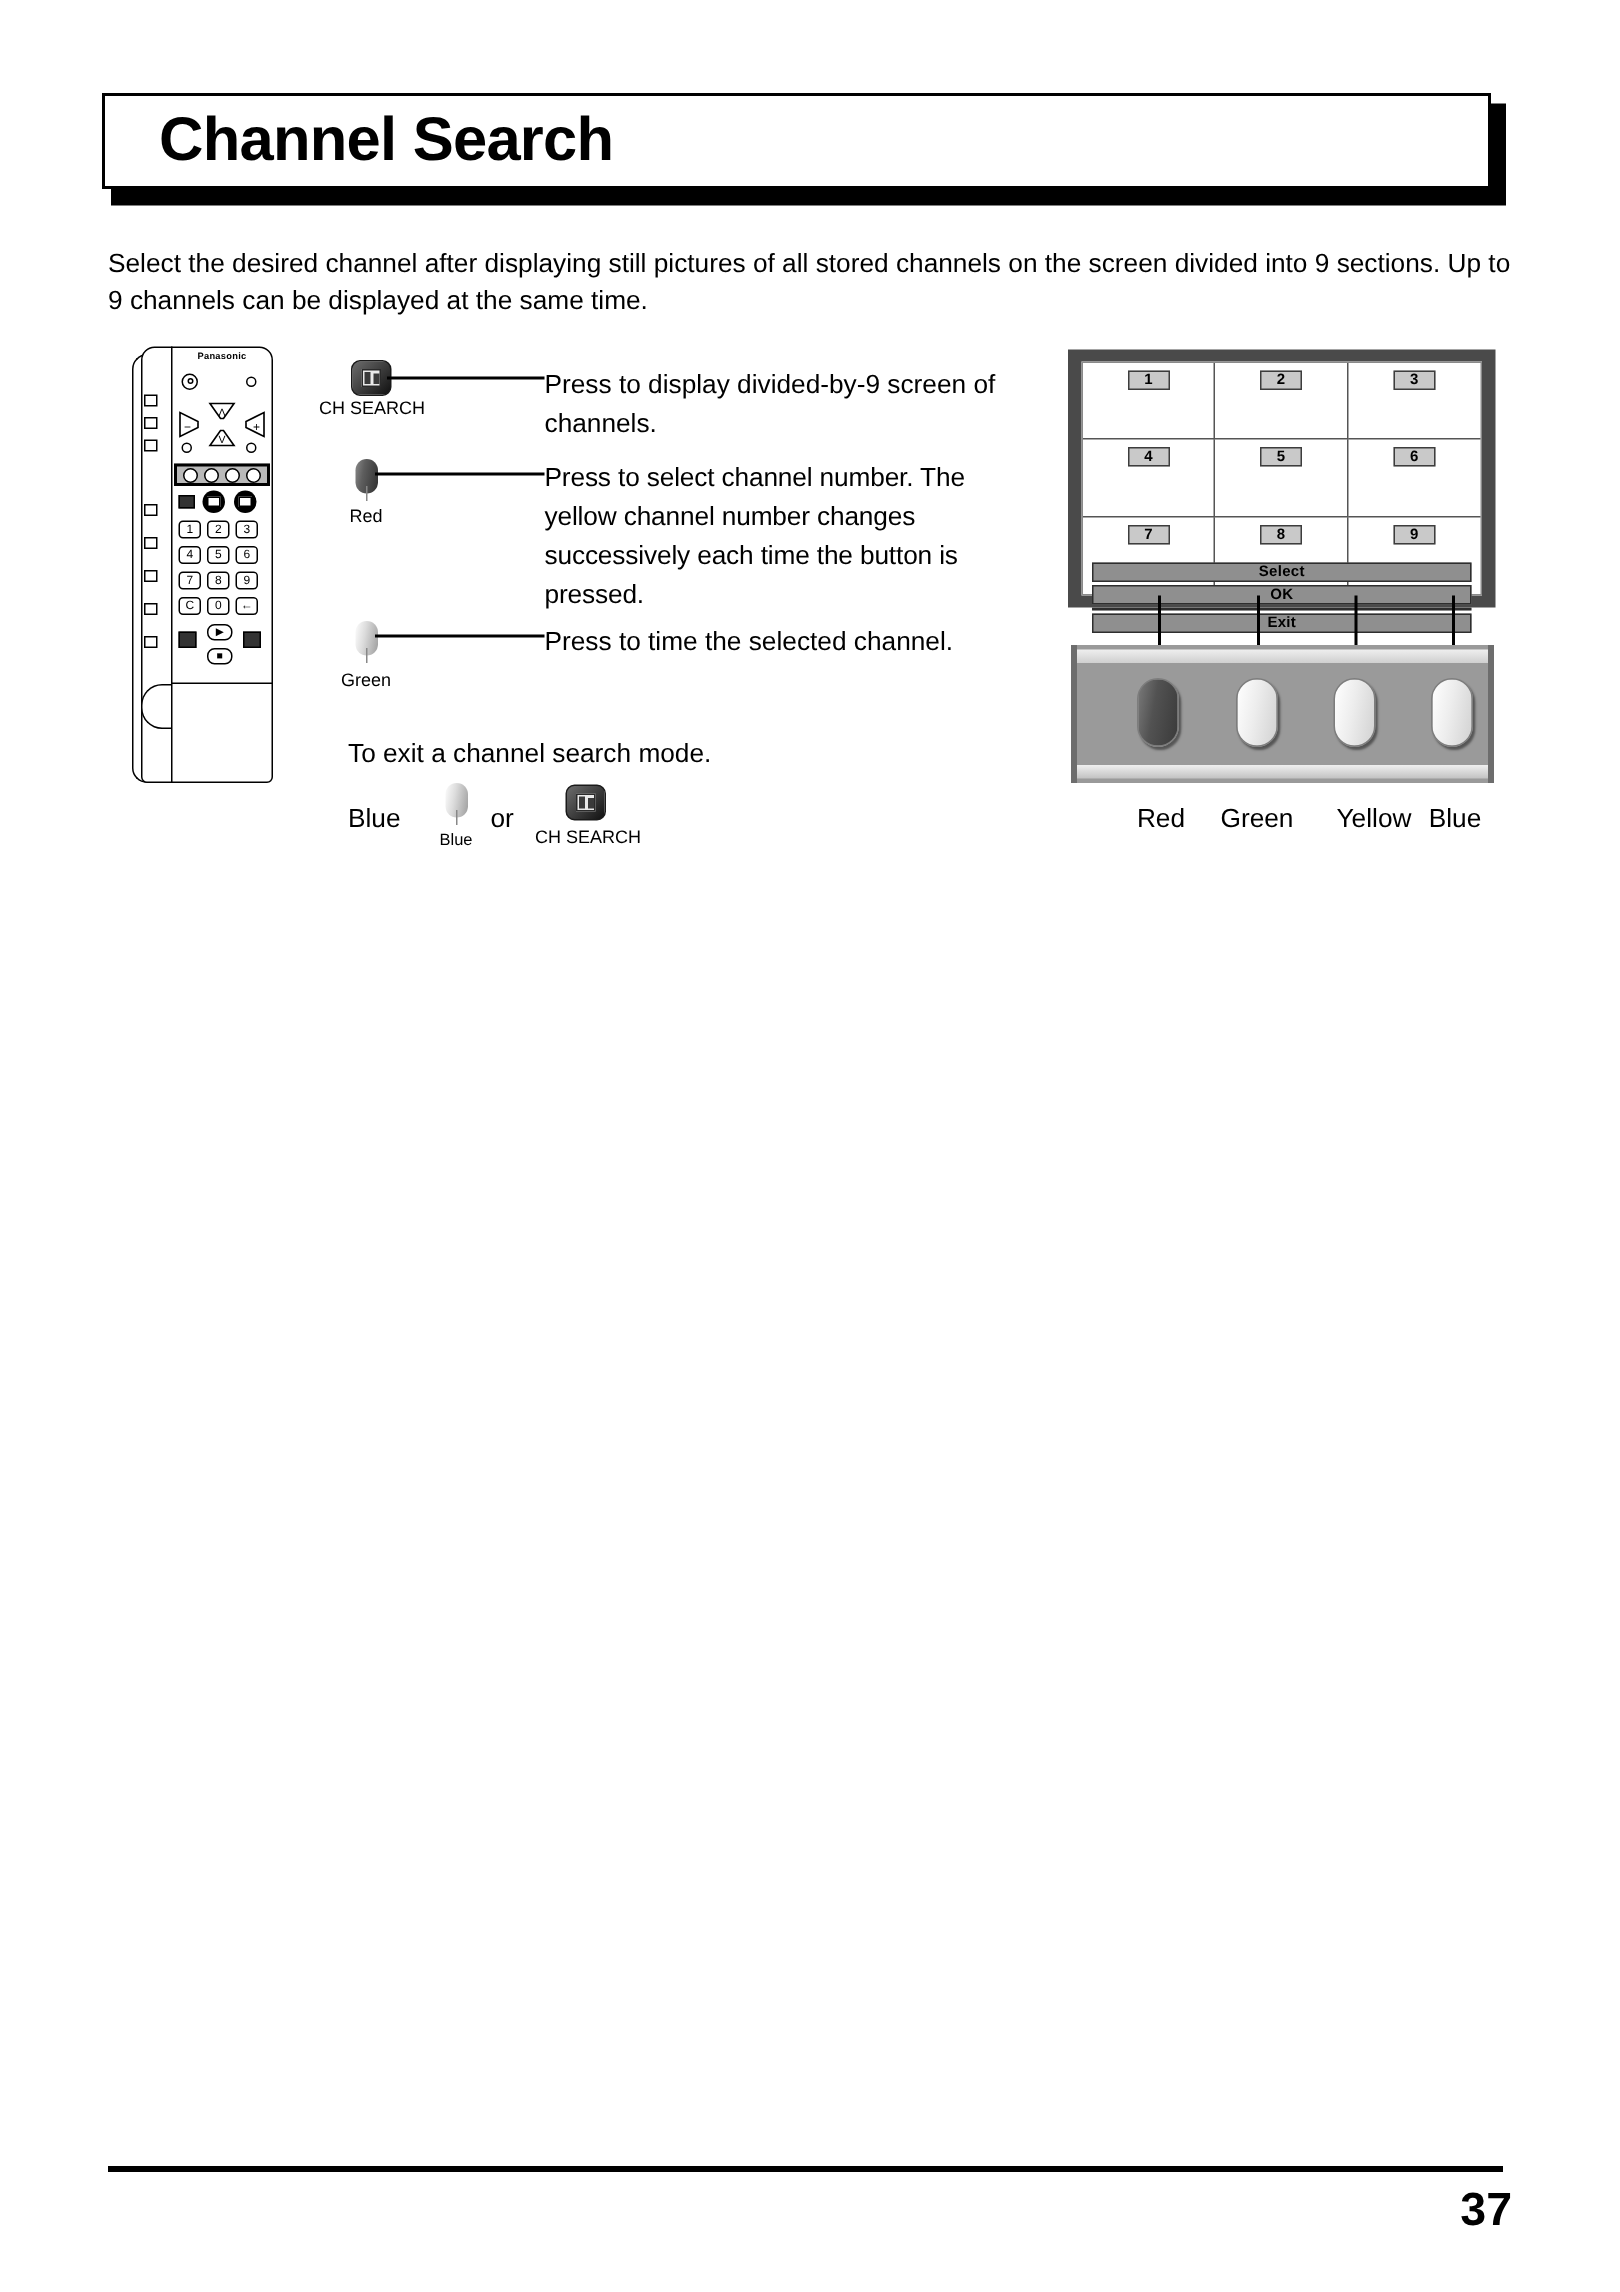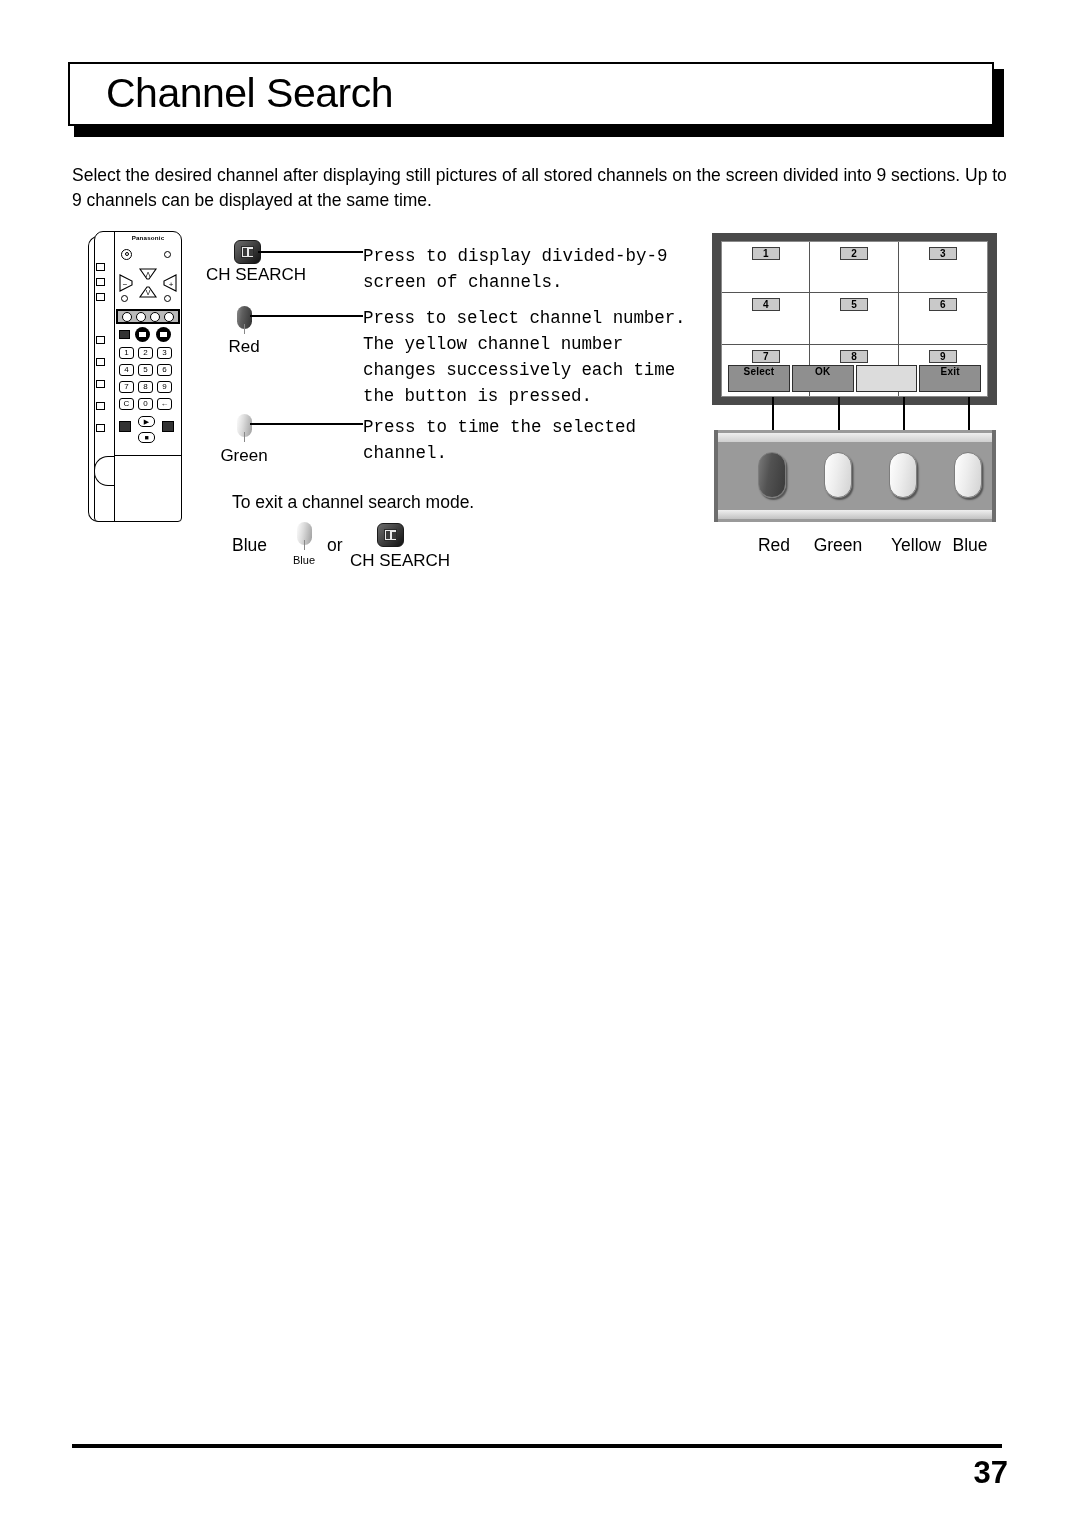--- a/index.html
+++ b/index.html
@@ -41,21 +41,21 @@
     background: #ffffff;
     border: 2px solid #000000;
     box-sizing: border-box;
   }
   .title-text {
     position: absolute;
     left: 36px;
     top: 50%;
     transform: translateY(-52%);
     font-size: 41px;
-    font-weight: normal;
+    font-weight: bold;
     letter-spacing: -0.5px;
     white-space: nowrap;
   }
 
   
   .intro {
     position: absolute;
     left: 72px;
     top: 163px;
     width: 945px;
@@ -257,34 +257,33 @@
     left: 6.5px; top: 18px;
     width: 1.6px; height: 10px;
     background: #888;
   }
   .cap.red   { background: linear-gradient(100deg,#8a8a8a 0%,#5e5e5e 35%,#303030 100%); }
   .cap.green { background: linear-gradient(100deg,#fdfdfd 0%,#dcdcdc 40%,#9d9d9d 100%); }
   .cap.blue  { background: linear-gradient(100deg,#fdfdfd 0%,#dcdcdc 40%,#9d9d9d 100%); }
 
   .callout-label {
     position: absolute;
-    font-size: 17px;
+    font-size: 12px;
     text-align: center;
     white-space: nowrap;
   }
   .callout-line {
     position: absolute;
     height: 2.4px;
     background: #000;
   }
   .callout-text {
     position: absolute;
     font-size: 17.5px;
     line-height: 26px;
-    font-family: Liberation Mono, monospace;
   }
   .callout-text.tight { letter-spacing: -0.1px; }
 
   
   .exit-head {
     position: absolute;
     left: 232px; top: 492px;
     font-size: 17.5px;
     white-space: nowrap;
   }
@@ -339,23 +338,24 @@
     font-weight: bold;
     line-height: 11px;
     text-align: center;
     color: #000;
   }
   .osd-bar {
     position: absolute;
     left: 6px;
     bottom: 4px;
     width: calc(100% - 12px);
-    height: 27px;
+    height: 17px;
     display: flex;
     gap: 2px;
+    flex-direction: column;
   }
   .osd-seg {
     flex: 1;
     background: #8f8f8f;
     border: 1.2px solid #2e2e2e;
     box-sizing: border-box;
     font-size: 10px;
     font-weight: bold;
     line-height: 11px;
     text-align: center;

